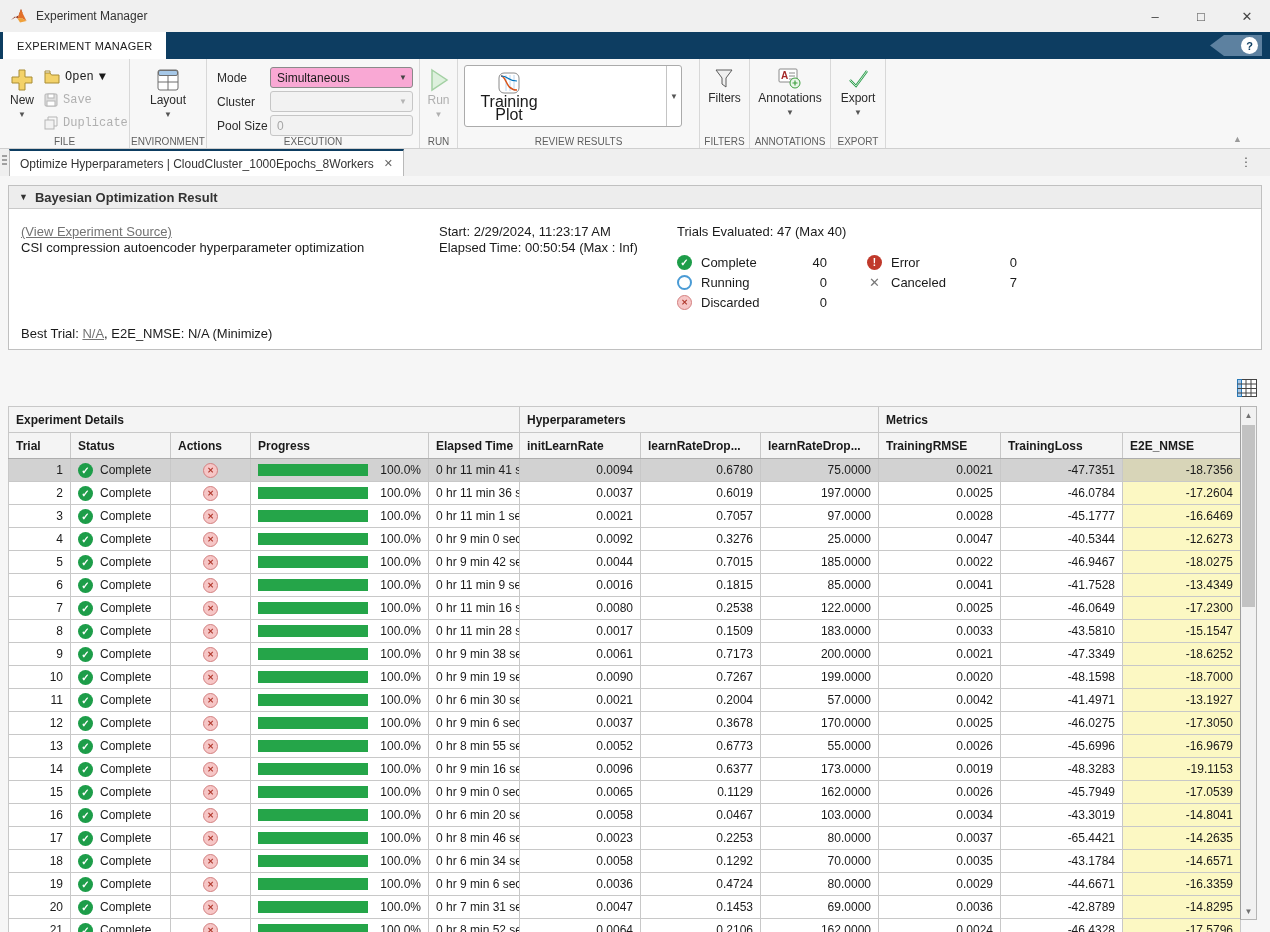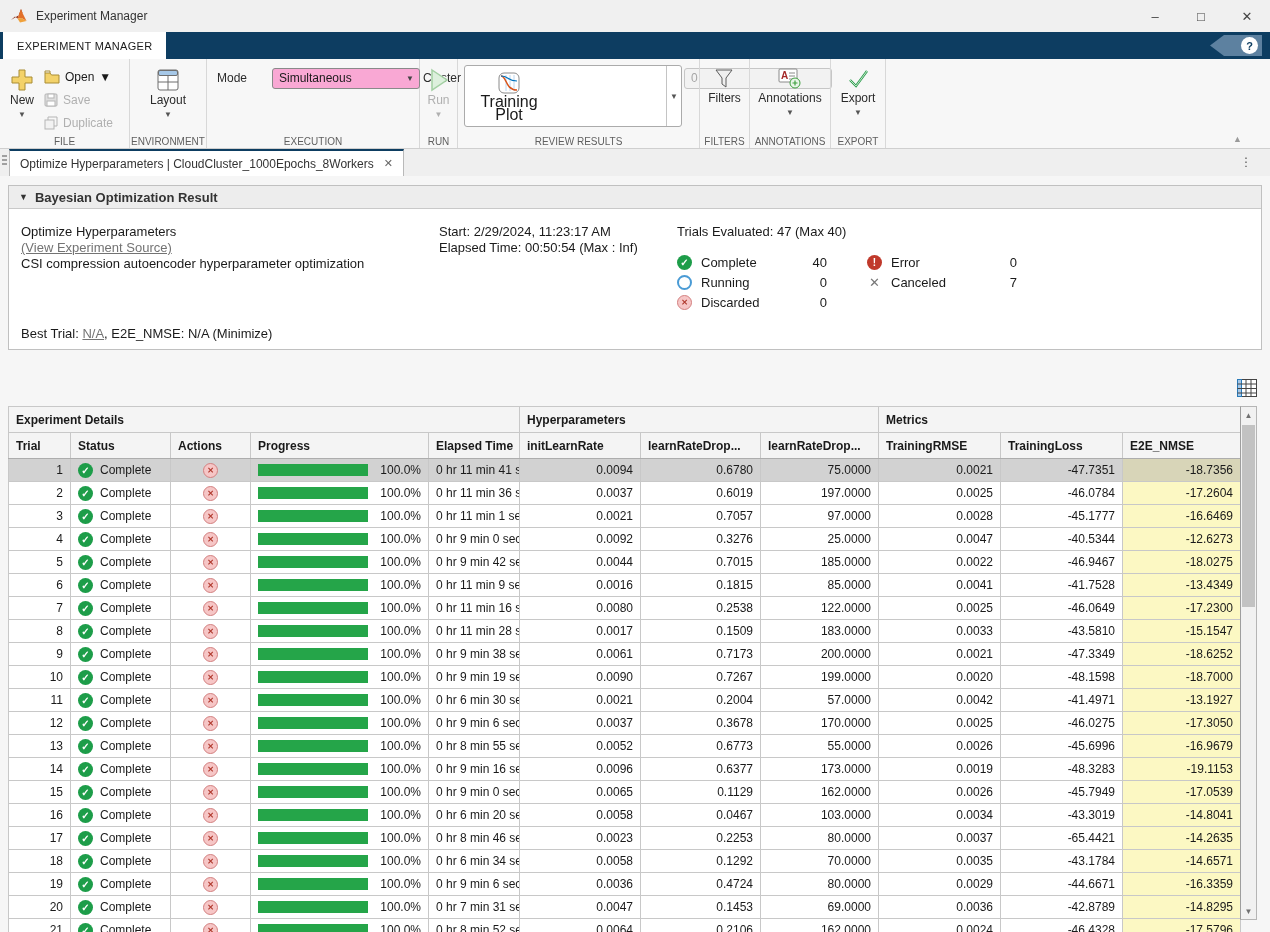--- a/index.html
+++ b/index.html
@@ -21,23 +21,23 @@
 
   
   .toolbar { position:absolute; top:59px; left:0; width:1270px; height:90px; background:#f7f7f7; border-bottom:1px solid #cfcfcf; display:flex; }
   .tsection { position:relative; height:100%; border-right:1px solid #d8d8d8; padding-bottom:14px; }
   .tsection-label { position:absolute; bottom:1px; left:0; right:0; text-align:center; font-size:10px; color:#5f5f5f; }
   .tbtn { display:flex; flex-direction:column; align-items:center; justify-content:flex-start; font-size:12px; color:#2b2b2b; padding-top:8px; }
   .tbtn .caret { font-size:8px; color:#555; margin-top:3px; }
   .disabled, .disabled * { color:#b0b0b0 !important; }
   .small-row { display:flex; align-items:center; gap:5px; font-size:12px; height:24px; }
   .sec-file { width:130px; display:flex; }
-  .file-right { display:flex; flex-direction:column; justify-content:flex-start; padding-top:6px; }
+  .file-right { display:flex; flex-direction:column; justify-content:flex-start; padding-top:6px;font-family:Liberation Mono, monospace; }
   .sec-env { width:77px; display:flex; justify-content:center; }
-  .sec-exec { width:213px; padding:8px 6px 14px 10px; display:flex; flex-direction:row; gap:3px; }
+  .sec-exec { width:213px; padding:8px 6px 14px 10px; display:flex; flex-direction:column; gap:3px; }
   .exec-row { display:flex; align-items:center; height:22px; }
   .exec-row .lbl { width:55px; font-size:12px; color:#2b2b2b; }
   .combo { width:148px; height:21px; border:1px solid #8a8a8a; border-radius:3px; background:#f9a8d4; font-size:12px; display:flex; align-items:center; padding:0 6px; position:relative; }
   .combo .caret { position:absolute; right:5px; font-size:8px; color:#444; }
   .combo.off { background:#f2f2f2; border-color:#c6c6c6; color:#a6a6a6; }
   .sec-run { width:38px; display:flex; justify-content:center; }
   .sec-review { width:242px; display:flex; align-items:flex-start; padding:6px 6px 14px 6px; }
   .gallery { width:218px; height:62px; background:#fff; border:1px solid #ababab; border-radius:3px; display:flex; }
   .gallery-item { width:88px; display:flex; flex-direction:column; align-items:center; padding-top:5px; font-size:16px; line-height:13px; text-align:center; }
   .gallery-arrow { margin-left:auto; width:15px; border-left:1px solid #c4c4c4; display:flex; align-items:center; justify-content:center; font-size:8px; color:#555; }
@@ -296,21 +296,20 @@
 
 <div class="content">
 
   <div class="panel">
     <div class="panel-header">
       <span class="tri">▼</span>
       <span>Bayesian Optimization Result</span>
     </div>
 
     <div class="pblock pb-left">
-      <div>Optimize Hyperparameters</div>
       <div><a class="link" href="#">(View Experiment Source)</a></div>
       <div>CSI compression autoencoder hyperparameter optimization</div>
     </div>
 
     <div class="pblock pb-mid">
       <div>Start: 2/29/2024, 11:23:17 AM</div>
       <div>Elapsed Time: 00:50:54 (Max : Inf)</div>
     </div>
 
     <div class="pblock pb-right">

